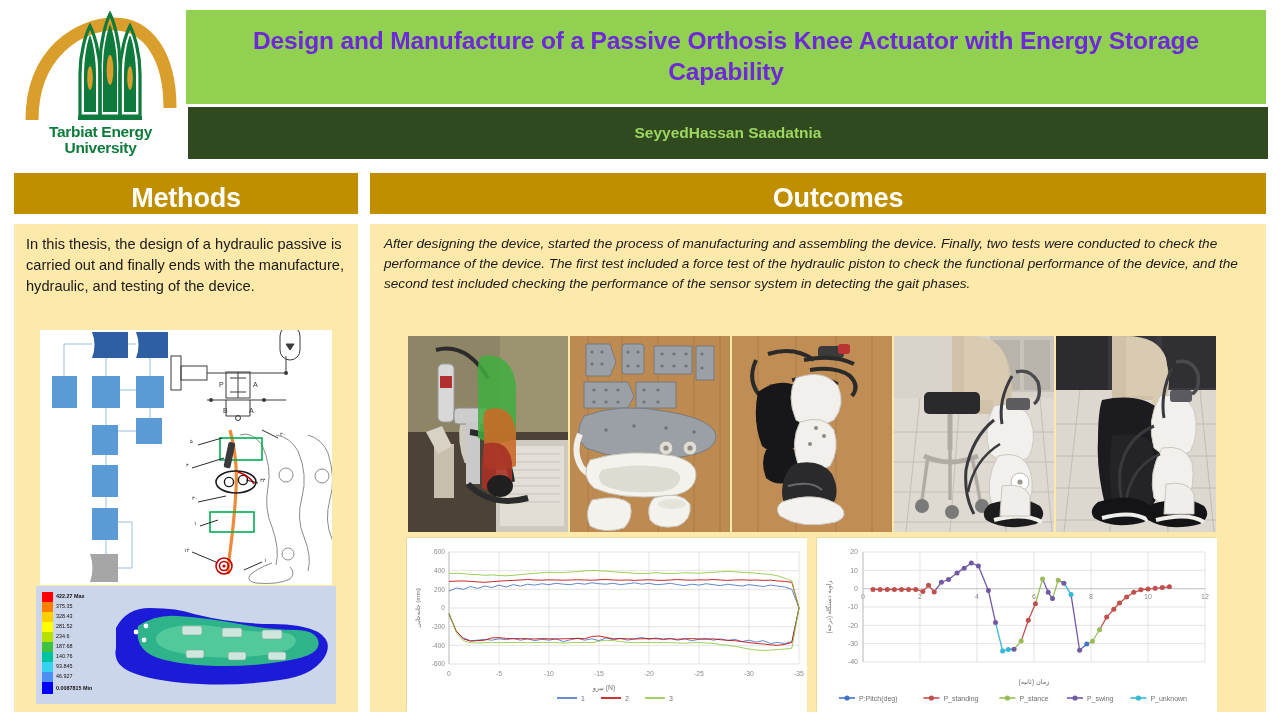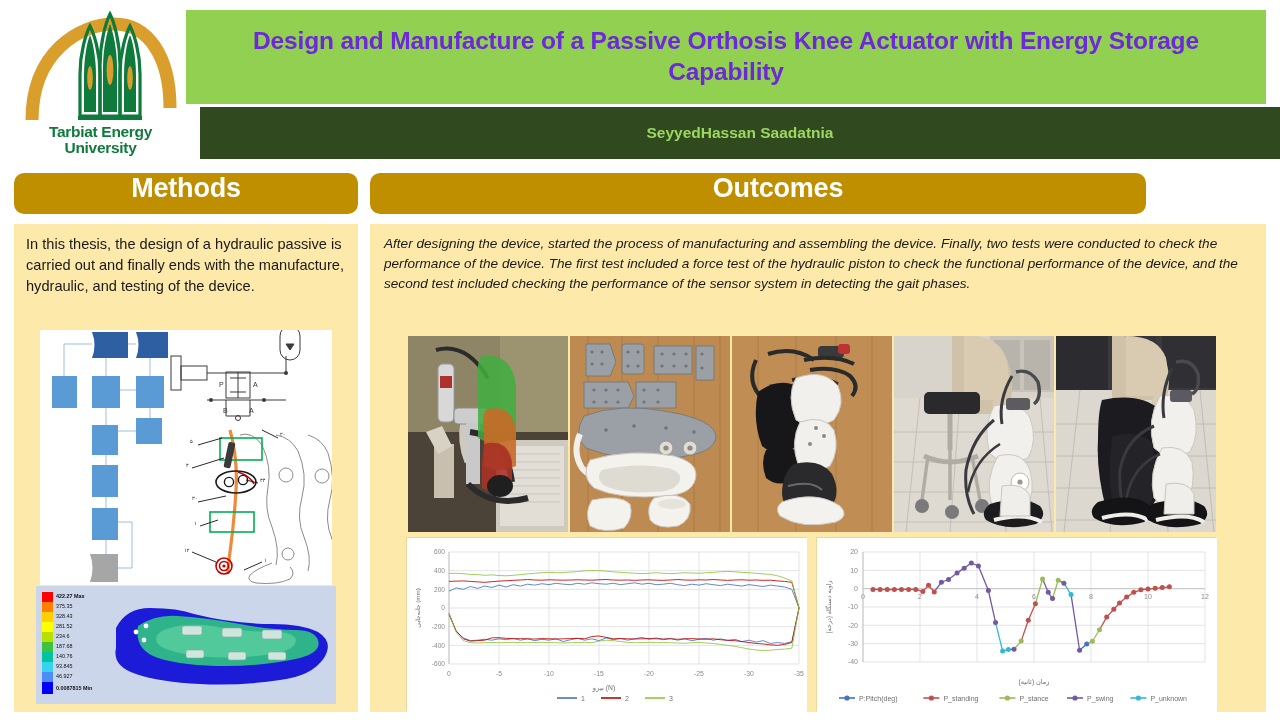--- a/index.html
+++ b/index.html
@@ -21,33 +21,33 @@
   .title-bar {
     position: absolute; left: 186px; top: 10px; width: 1080px; height: 94px;
     background: #92d051; display: flex; align-items: center; justify-content: center;
     padding: 0 34px;
   }
   .title-bar .title-text {
     color: #6d28d9; font-weight: bold; font-size: 24.5px; line-height: 1.26;
     text-align: center; letter-spacing: -0.15px;
   }
   .author-bar {
-    position: absolute; left: 200px; top: 107px; width: 1080px; height: 52px;
+    position: absolute; left: 188px; top: 107px; width: 1080px; height: 52px;
     background: #31491f; display: flex; align-items: center; justify-content: center;
   }
   .author-bar .author-text { color: #9cd860; font-weight: bold; font-size: 15.5px; }
 
   
   .sec-bar {
     position: absolute; background: #bf8f00; display: flex;
-    align-items: flex-start; justify-content: center; border-radius: 10px;
+    align-items: flex-end; justify-content: center;
   }
   .sec-bar span { color: #ffffff; font-weight: bold; font-size: 27px; letter-spacing: -0.2px; }
   #bar-methods { left: 14px; top: 173px; width: 344px; height: 41px; }
-  #bar-outcomes { left: 370px; top: 173px; width: 776px; height: 41px; padding-left: 40px; }
+  #bar-outcomes { left: 370px; top: 173px; width: 896px; height: 41px; padding-left: 40px; }
 
   
   .panel { position: absolute; background: #fde9a9; }
   #panel-methods { left: 14px; top: 224px; width: 344px; height: 488px; padding: 10px 12px; }
   #panel-outcomes { left: 370px; top: 224px; width: 896px; height: 488px; padding: 10px 14px; }
 
   .body-text { color: #1a1a1a; font-size: 14.6px; line-height: 1.43; }
   #outcomes-text { font-size: 13.6px; line-height: 1.46; font-style: italic; }
 
   

